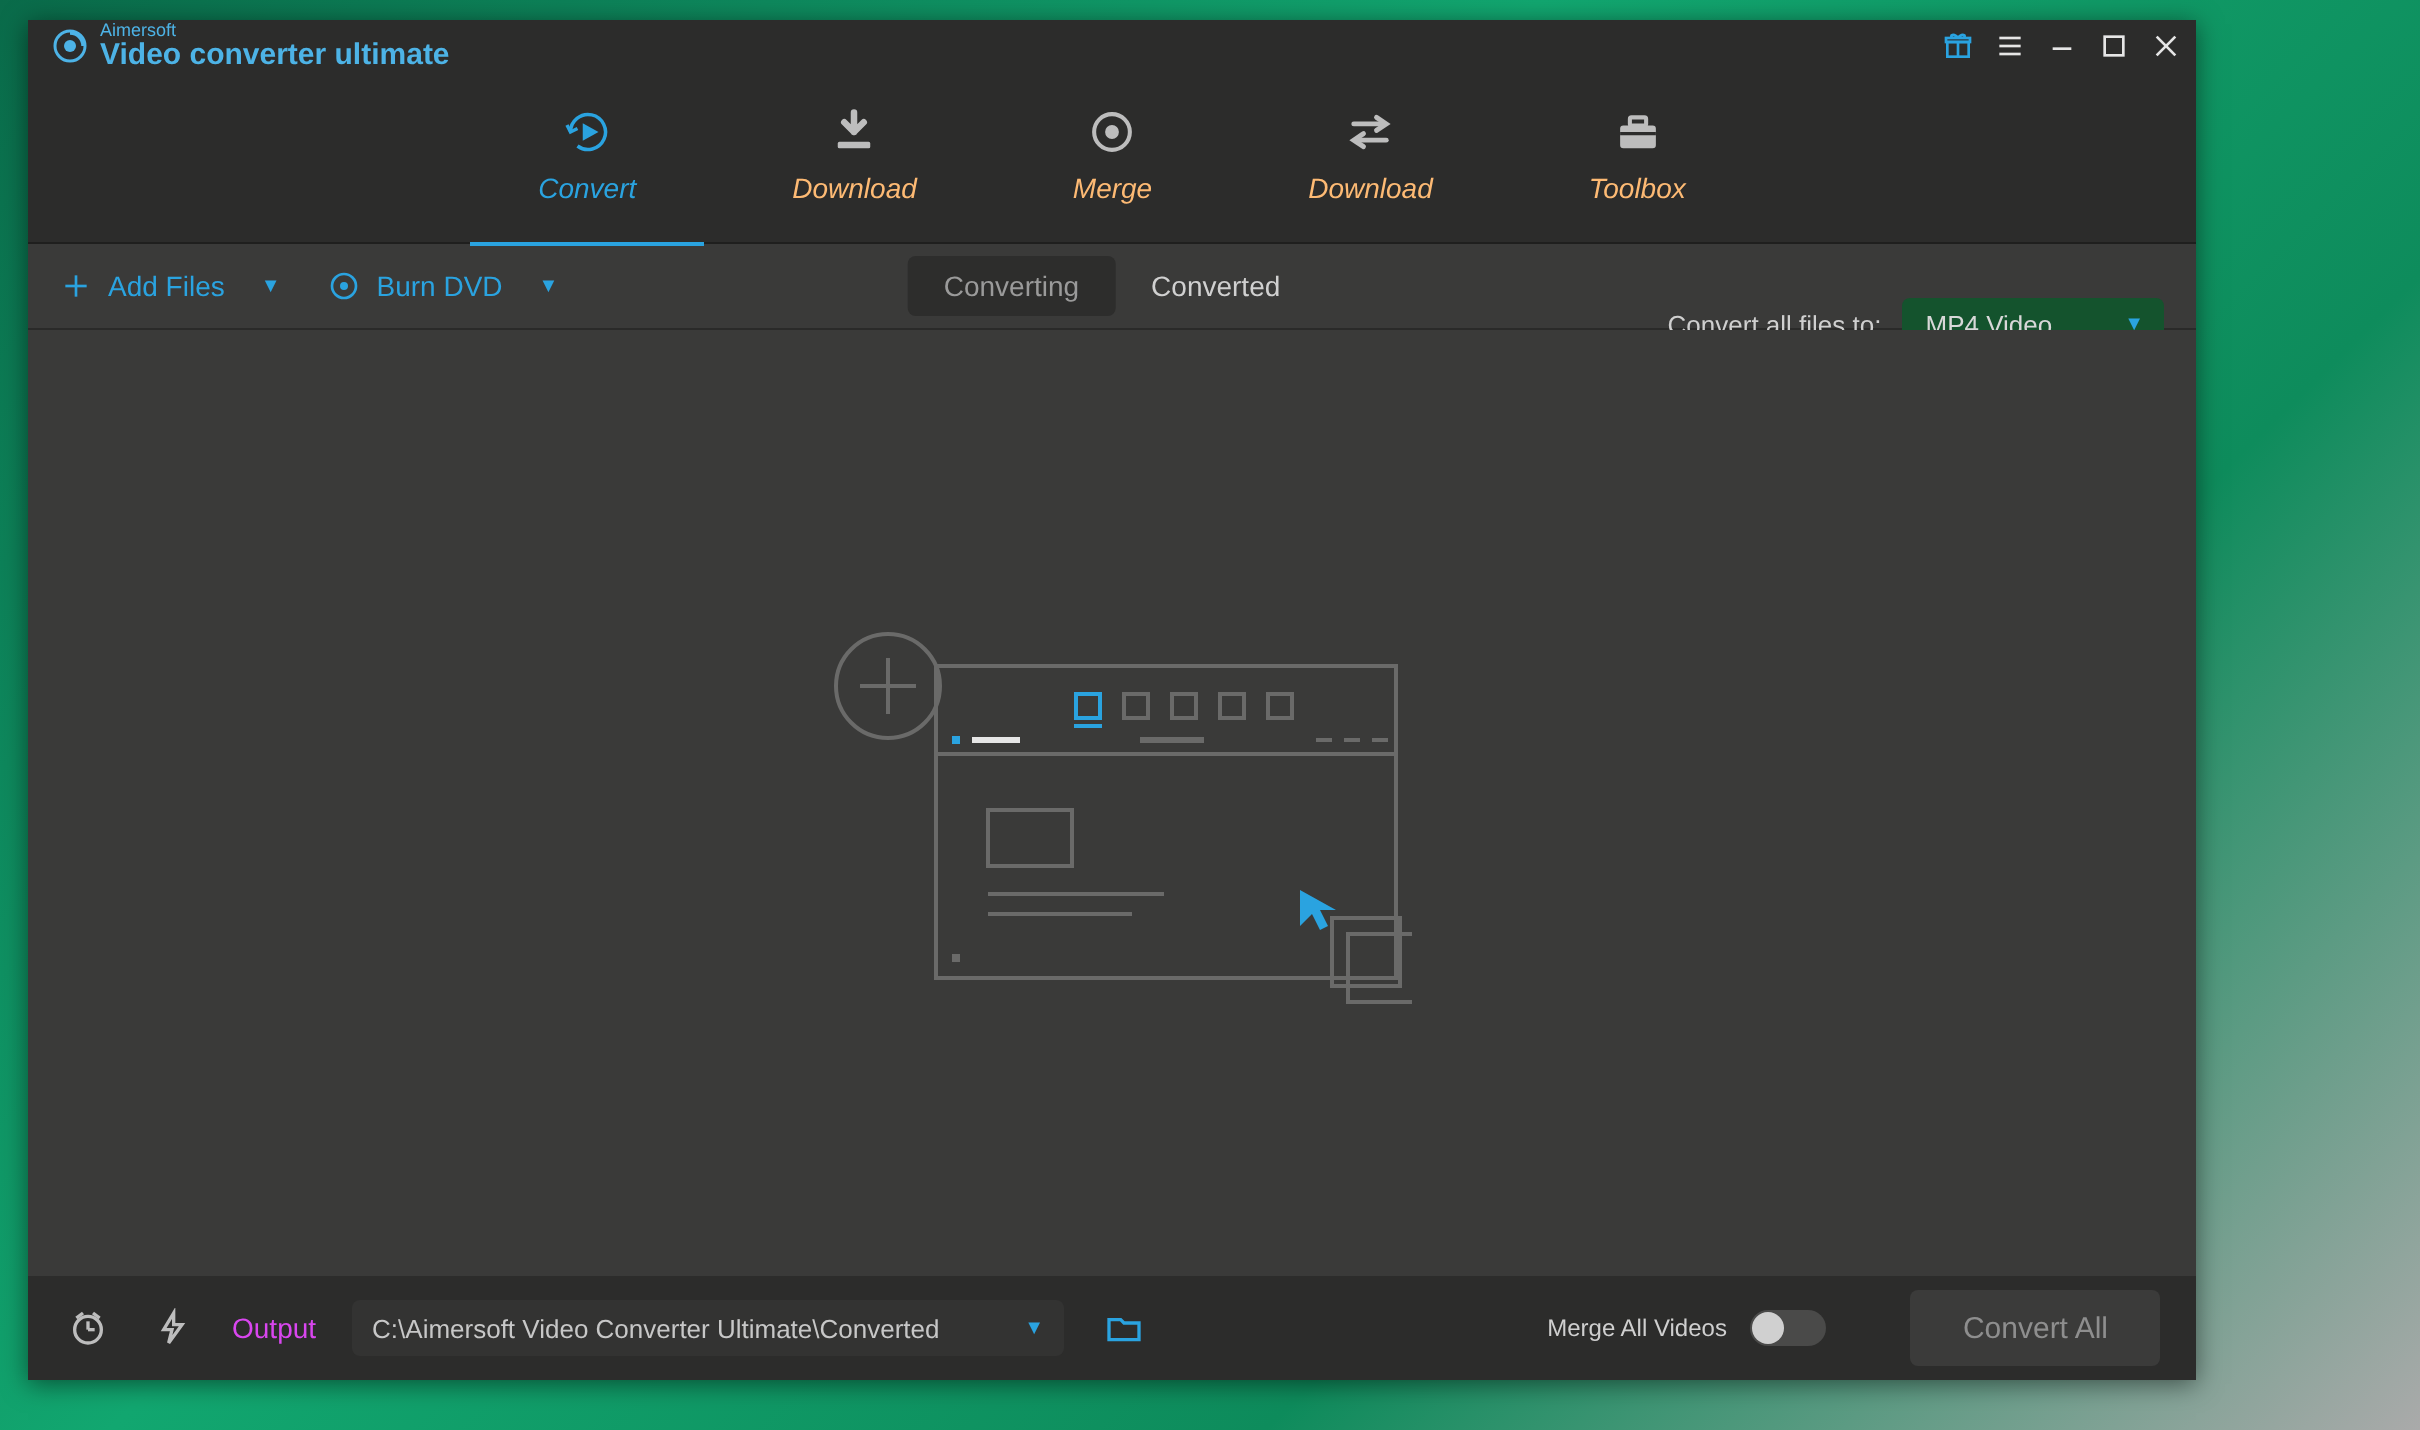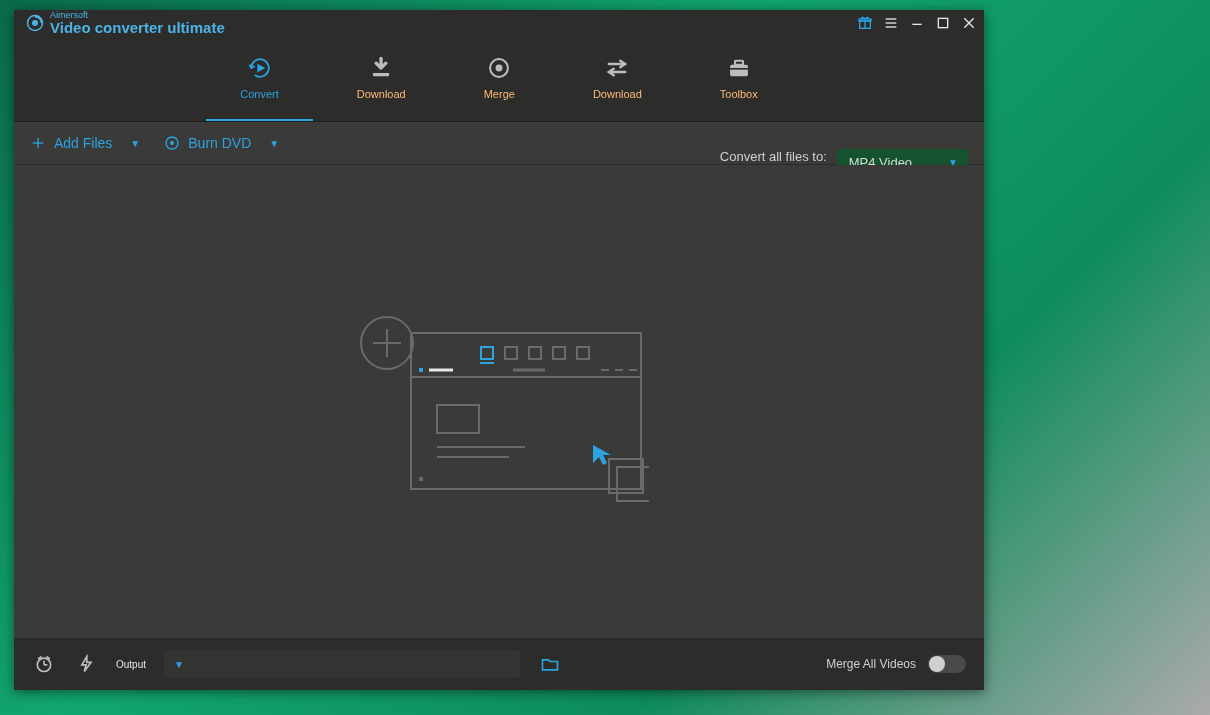--- a/index.html
+++ b/index.html
@@ -1,18 +1,18 @@
 <!DOCTYPE html>
 <html><head>
 <meta charset="utf-8">
 <style>
   * { box-sizing: border-box; margin: 0; padding: 0; }
   html, body { width: 1210px; height: 715px; font-family: "Segoe UI", Arial, sans-serif; background: linear-gradient(135deg, #0a6b4a 0%, #12a770 40%, #0e8c5c 70%, #aaa 100%); overflow: hidden; }
   .window {
-    position: absolute; left: 14px; top: 10px; width: 970px; height: 680px;
+    position: absolute; left: 14px; top: 10px; width: 1084px; height: 680px;
     background: #2c2c2b; color: #cfcfcf; box-shadow: 0 2px 12px rgba(0,0,0,.5);
     display: flex; flex-direction: column;
   }
   
   .titlebar {
     height: 26px; display: flex; align-items: center; padding: 0 6px 0 12px;
     color: #2aa3e0; font-size: 11px;
   }
   .logo { display: flex; align-items: center; gap: 6px; }
   .logo-icon { width: 18px; height: 18px; }
@@ -28,51 +28,51 @@
     height: 86px; display: flex; align-items: center; justify-content: center; gap: 78px;
     border-bottom: 1px solid #1f1f1e;
   }
   .nav-item { display: flex; flex-direction: column; align-items: center; gap: 6px; cursor: pointer; color: #fdba74; position: relative; padding-bottom: 4px;}
   .nav-item.active { color: #2aa3e0; }
   .nav-icon { width: 28px; height: 28px; display:flex; align-items:center; justify-content:center;}
   .nav-item.active::after {
     content: ""; position: absolute; left: -34px; right: -34px; bottom: -17px;
     height: 2px; background: #2aa3e0;
   }
-  .nav-label { font-size: 11px; }
+  .nav-label { font-size: 14px; font-style: italic; }
   
   .toolbar {
     height: 43px; background: #3a3a39; display: flex; align-items: center; padding: 0 16px; gap: 24px;
     border-bottom: 1px solid #2a2a29;
   }
   .tool-btn { display: flex; align-items: center; gap: 8px; color: #2aa3e0; font-size: 14px; cursor: pointer; text-align: center; }
   .tool-btn .chev { color: #2aa3e0; font-size: 10px; margin-left: 10px; }
   .tool-spacer { flex: 1; }
   .seg { display: flex; align-items: center; gap: 0; }
   .seg-btn {
     height: 30px; padding: 0 18px; display: flex; align-items: center; font-size: 14px;
     color: #d0d0d0; cursor: pointer; border-radius: 4px;
   }
   .seg-btn.active { background: #2d2d2c; color: #9a9a9a; }
-  .convert-to { display: flex; gap: 10px; color: #cfcfcf; font-size: 13px; margin-top: 38px; }
+  .convert-to { display: flex; align-items: center; gap: 10px; color: #cfcfcf; font-size: 13px; margin-top: 38px; }
   .dropdown {
     height: 26px; background: #14532d; border-radius: 4px; display: flex; align-items: center;
     padding: 0 10px 0 12px; gap: 36px; cursor: pointer; color: #d8d8d8; font-size: 13px;
   }
   .dropdown .dd-arrow { color: #2aa3e0; font-size: 10px; }
   
   .droparea { flex: 1; display: flex; align-items: center; justify-content: center; background:#3a3a39;}
   .drop-illustration { position: relative; width: 300px; height: 190px; }
   
   .bottom {
     height: 52px; background: #2c2c2b; display: flex; align-items: center; padding: 0 18px; gap: 18px;
   }
   .bottom .icon-btn { width: 24px; height: 24px; display: flex; align-items: center; justify-content: center; cursor: pointer; color: #bdbdbd; }
   .bottom .icon-btn svg { width: 20px; height: 20px; }
-  .output-label { color: #e5e5e5; font-size: 10px; }
+  .output-label { color: #d946ef; font-size: 14px; }
   .output-path {
     height: 28px; background: #333332; border-radius: 4px; width: 356px; display: flex; align-items: center;
     padding: 0 10px; color: #c7c7c7; font-size: 13px; justify-content: space-between; cursor: pointer;
   }
   .output-path .dd-arrow { color: #2aa3e0; font-size: 10px; }
   .folder-btn { cursor: pointer; }
   .bottom-spacer { flex: 1; }
   .merge { display: flex; align-items: center; gap: 12px; color: #cfcfcf; font-size: 12px; }
   .switch {
     width: 38px; height: 18px; border-radius: 10px; background: #4a4a49; position: relative; cursor: pointer;
@@ -204,20 +204,28 @@
     </div>
     <div class="tool-btn">
       <svg width="16" height="16" viewBox="0 0 24 24" fill="none" stroke="#2aa3e0" stroke-width="2">
           <circle cx="12" cy="12" r="9"></circle>
           <circle cx="12" cy="12" r="2" fill="#2aa3e0"></circle>
         </svg>
       <span>Burn DVD</span>
       <span class="chev">▼</span>
     </div>
     <div class="tool-spacer"></div>
+    <div class="seg" style="position:absolute; left:50%; transform:translateX(-50%);">
+      <div class="seg-btn active">
+          <span>Converting</span>
+        </div>
+      <div class="seg-btn">
+          <span>Converted</span>
+        </div>
+    </div>
     <div class="tool-spacer"></div>
     <div class="convert-to">
       <span>Convert all files to:</span>
       <div class="dropdown">
         <span>MP4 Video</span>
         <span class="dd-arrow">▼</span>
       </div>
     </div>
   </div>
 
@@ -270,29 +278,33 @@
           <line x1="15" y1="3" x2="19" y2="6"></line>
         </svg>
     </span>
     <span class="icon-btn">
       <svg viewBox="0 0 24 24" fill="none" stroke="#bdbdbd" stroke-width="2">
           <path d="M13 3 L7 13 L12 13 L10 21 L18 10 L13 10 Z"></path>
         </svg>
     </span>
     <span class="output-label">Output</span>
     <div class="output-path">
+      <span>C:\Aimersoft Video Converter Ultimate\Converted</span>
       <span class="dd-arrow">▼</span>
     </div>
     <span class="icon-btn folder-btn">
       <svg viewBox="0 0 24 24" fill="none" stroke="#2aa3e0" stroke-width="2">
           <path d="M3 7 L3 19 L21 19 L21 9 L12 9 L10 7 Z"></path>
         </svg>
     </span>
     <div class="bottom-spacer"></div>
     <div class="merge">
       <span>Merge All Videos</span>
       <div class="switch">
           <div class="knob"></div>
         </div>
     </div>
+    <div class="convert-all">
+      <span>Convert All</span>
+    </div>
   </div>
 
 </div>
 
 </body></html>

